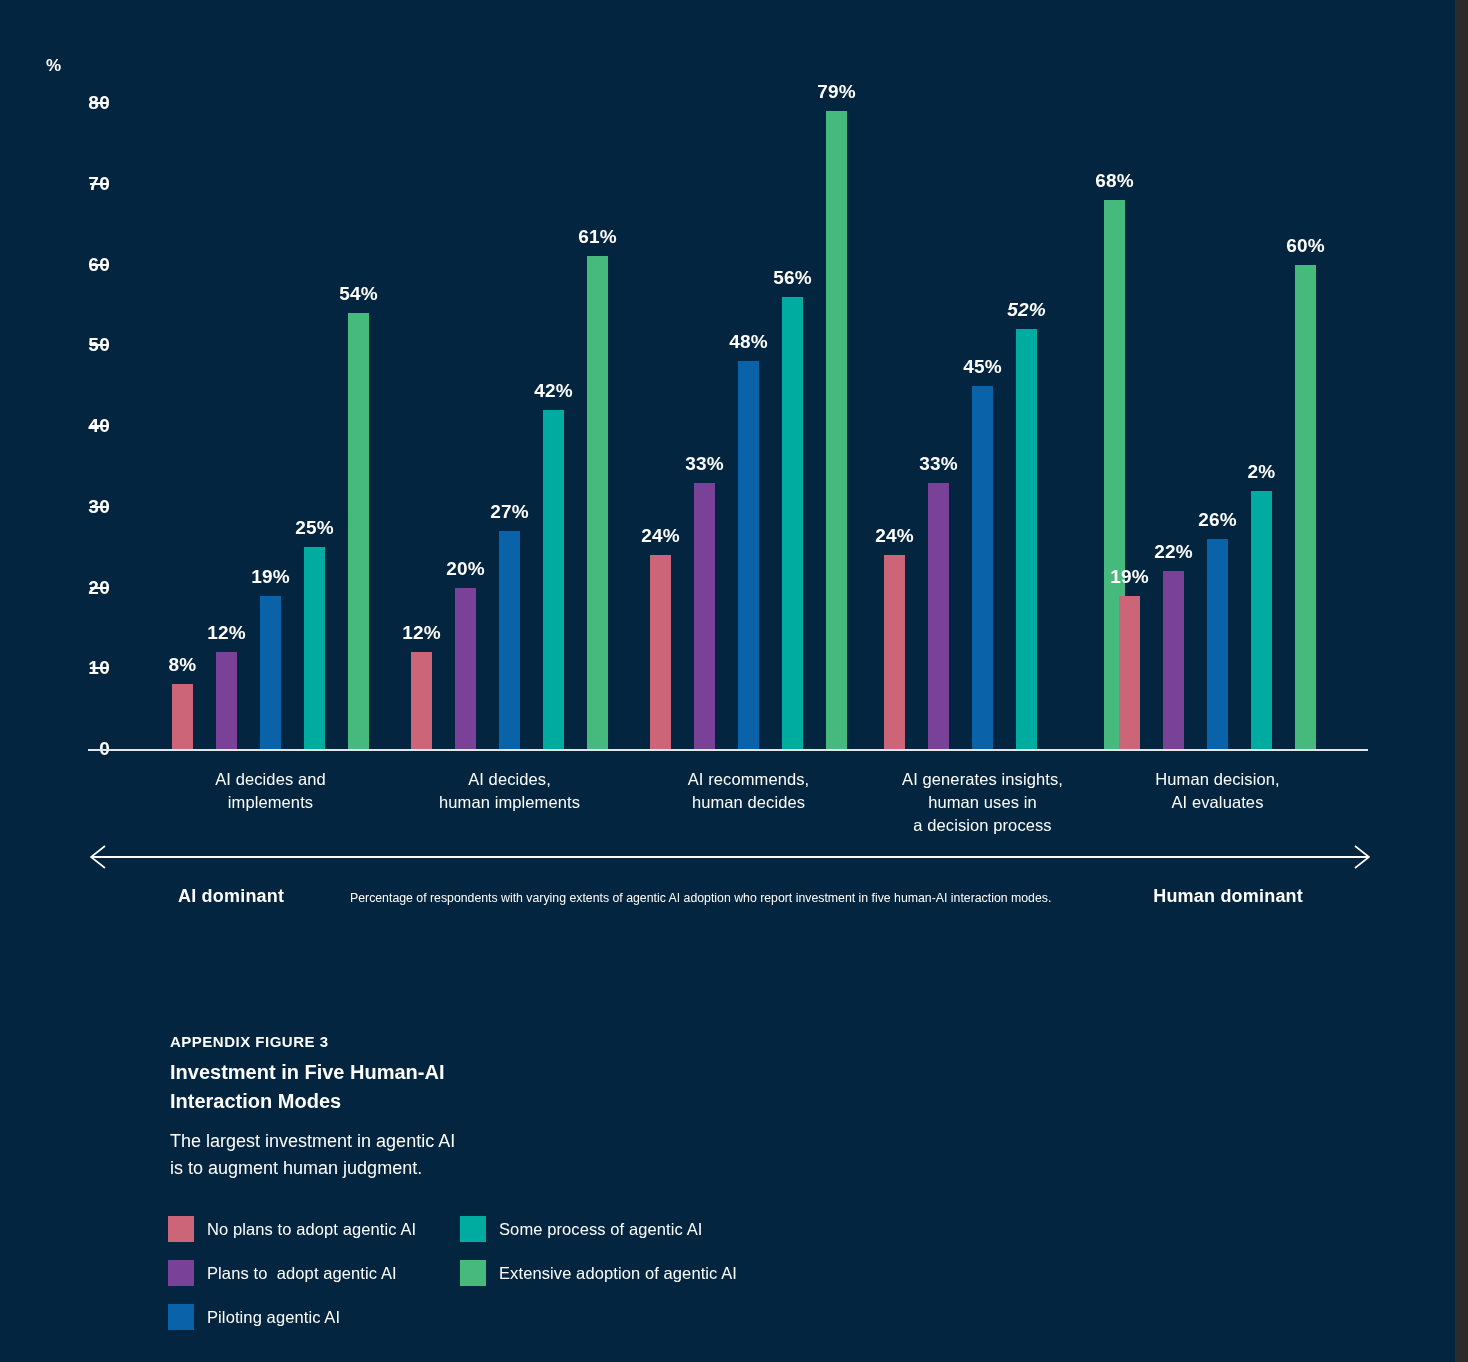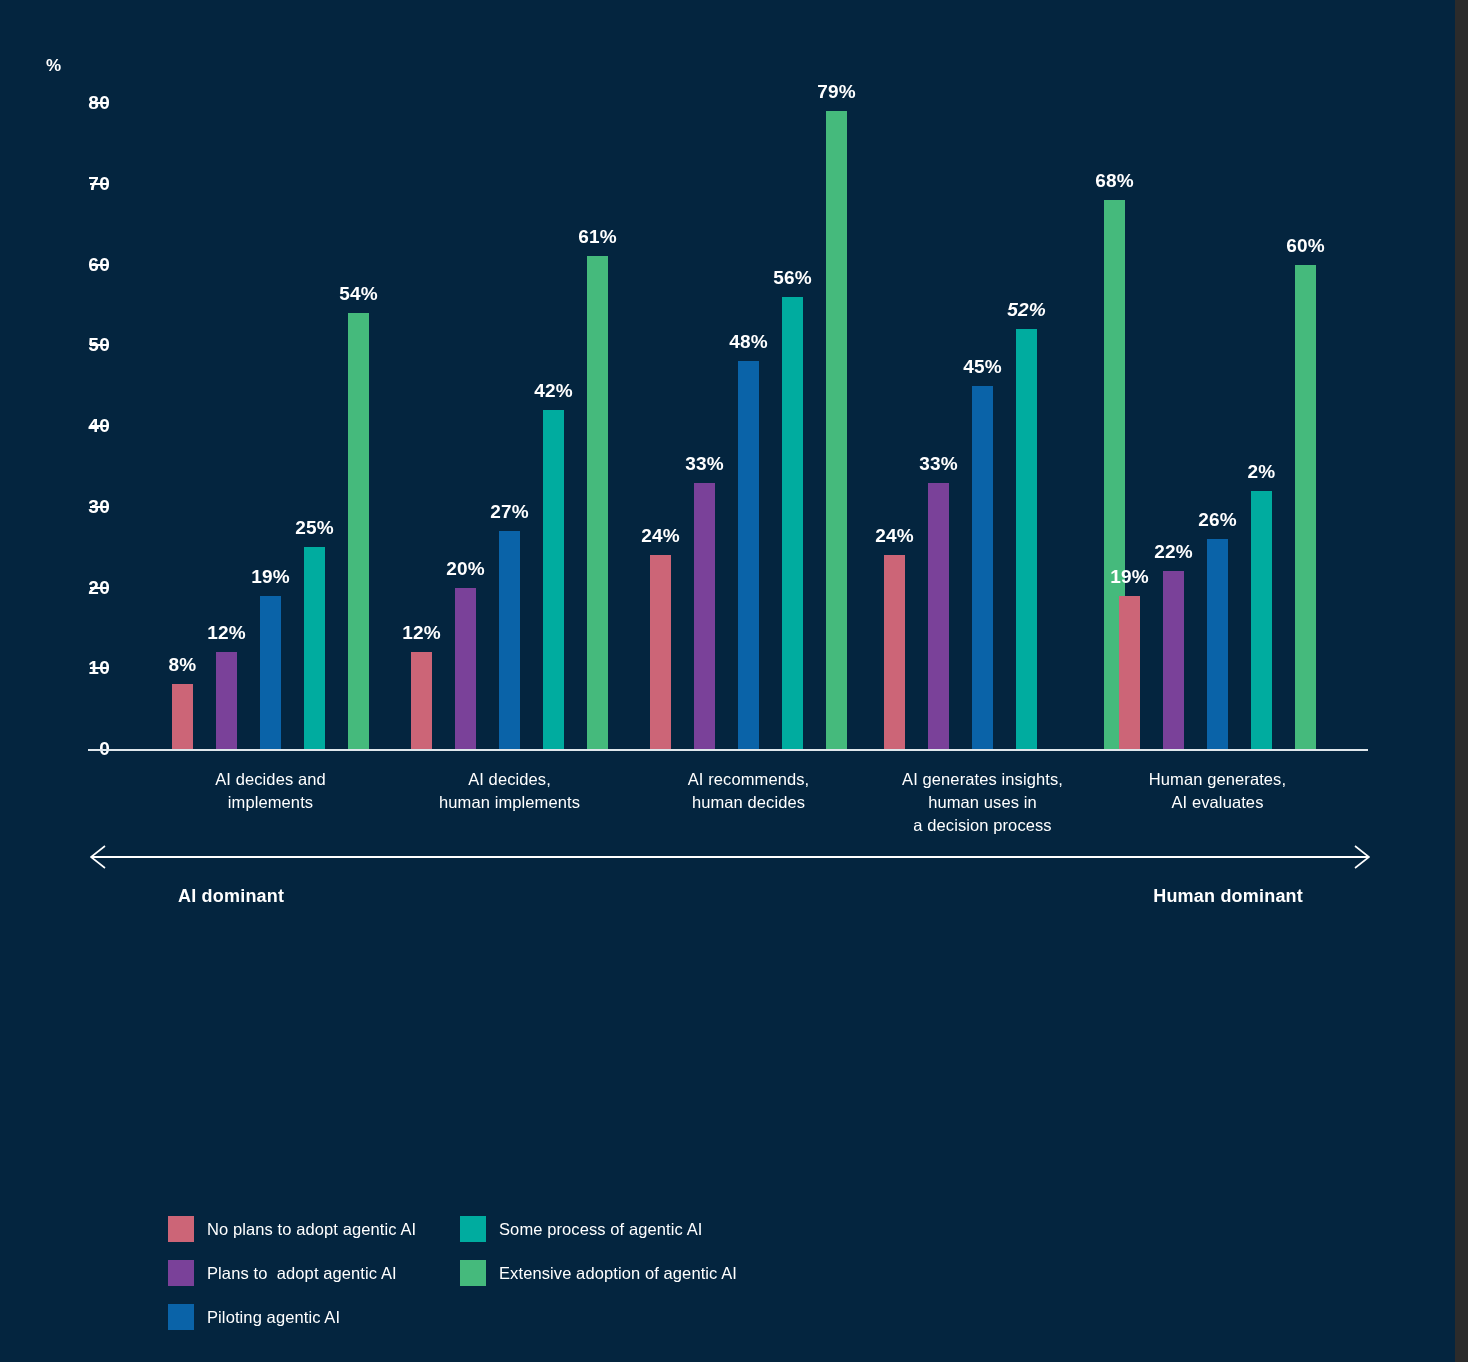--- a/index.html
+++ b/index.html
@@ -355,42 +355,50 @@
       <div id="cat-layer">
           <div class="cat-label" style="left: 140.5px; width: 260px;">AI decides and
 implements</div>
           <div class="cat-label" style="left: 379.5px; width: 260px;">AI decides,
 human implements</div>
           <div class="cat-label" style="left: 618.5px; width: 260px;">AI recommends,
 human decides</div>
           <div class="cat-label" style="left: 852.5px; width: 260px;">AI generates insights,
 human uses in
 a decision process</div>
-          <div class="cat-label" style="left: 1087.5px; width: 260px;">Human generates,
+          <div class="cat-label" style="left: 1087.5px; width: 260px;">Human decision,
 AI evaluates</div>
         </div>
 
       <div id="spectrum">
         <div class="line"></div>
         <div class="arrow-l">
           <svg width="16" height="24" viewBox="0 0 16 24">
             <polyline points="15,1 1,12 15,23" fill="none" stroke="#ffffff" stroke-width="1.6"></polyline>
           </svg>
         </div>
         <div class="arrow-r">
           <svg width="16" height="24" viewBox="0 0 16 24">
             <polyline points="1,1 15,12 1,23" fill="none" stroke="#ffffff" stroke-width="1.6"></polyline>
           </svg>
         </div>
       </div>
 
       <div class="spec-label" id="spec-left">AI dominant</div>
       <div class="spec-label" id="spec-right">Human dominant</div>
+      <div id="source-note">Percentage of respondents with varying extents of agentic AI adoption who report investment in five human-AI interaction modes.</div>
     </div>
 
+    <div id="caption">
+      <div id="fig-kicker">APPENDIX FIGURE 3</div>
+      <div id="fig-title">Investment in Five Human-AI
+Interaction Modes</div>
+      <div id="fig-subtitle">The largest investment in agentic AI
+is to augment human judgment.</div>
+    </div>
 
     <div id="legend">
         <div class="legend-item" style="left: 0px; top: 0px;">
           <span class="legend-swatch" style="background: rgb(204, 101, 119);"></span>
           <span class="legend-text">No plans to adopt agentic AI</span>
         </div>
         <div class="legend-item" style="left: 0px; top: 44px;">
           <span class="legend-swatch" style="background: rgb(122, 65, 153);"></span>
           <span class="legend-text">Plans to  adopt agentic AI</span>
         </div>

